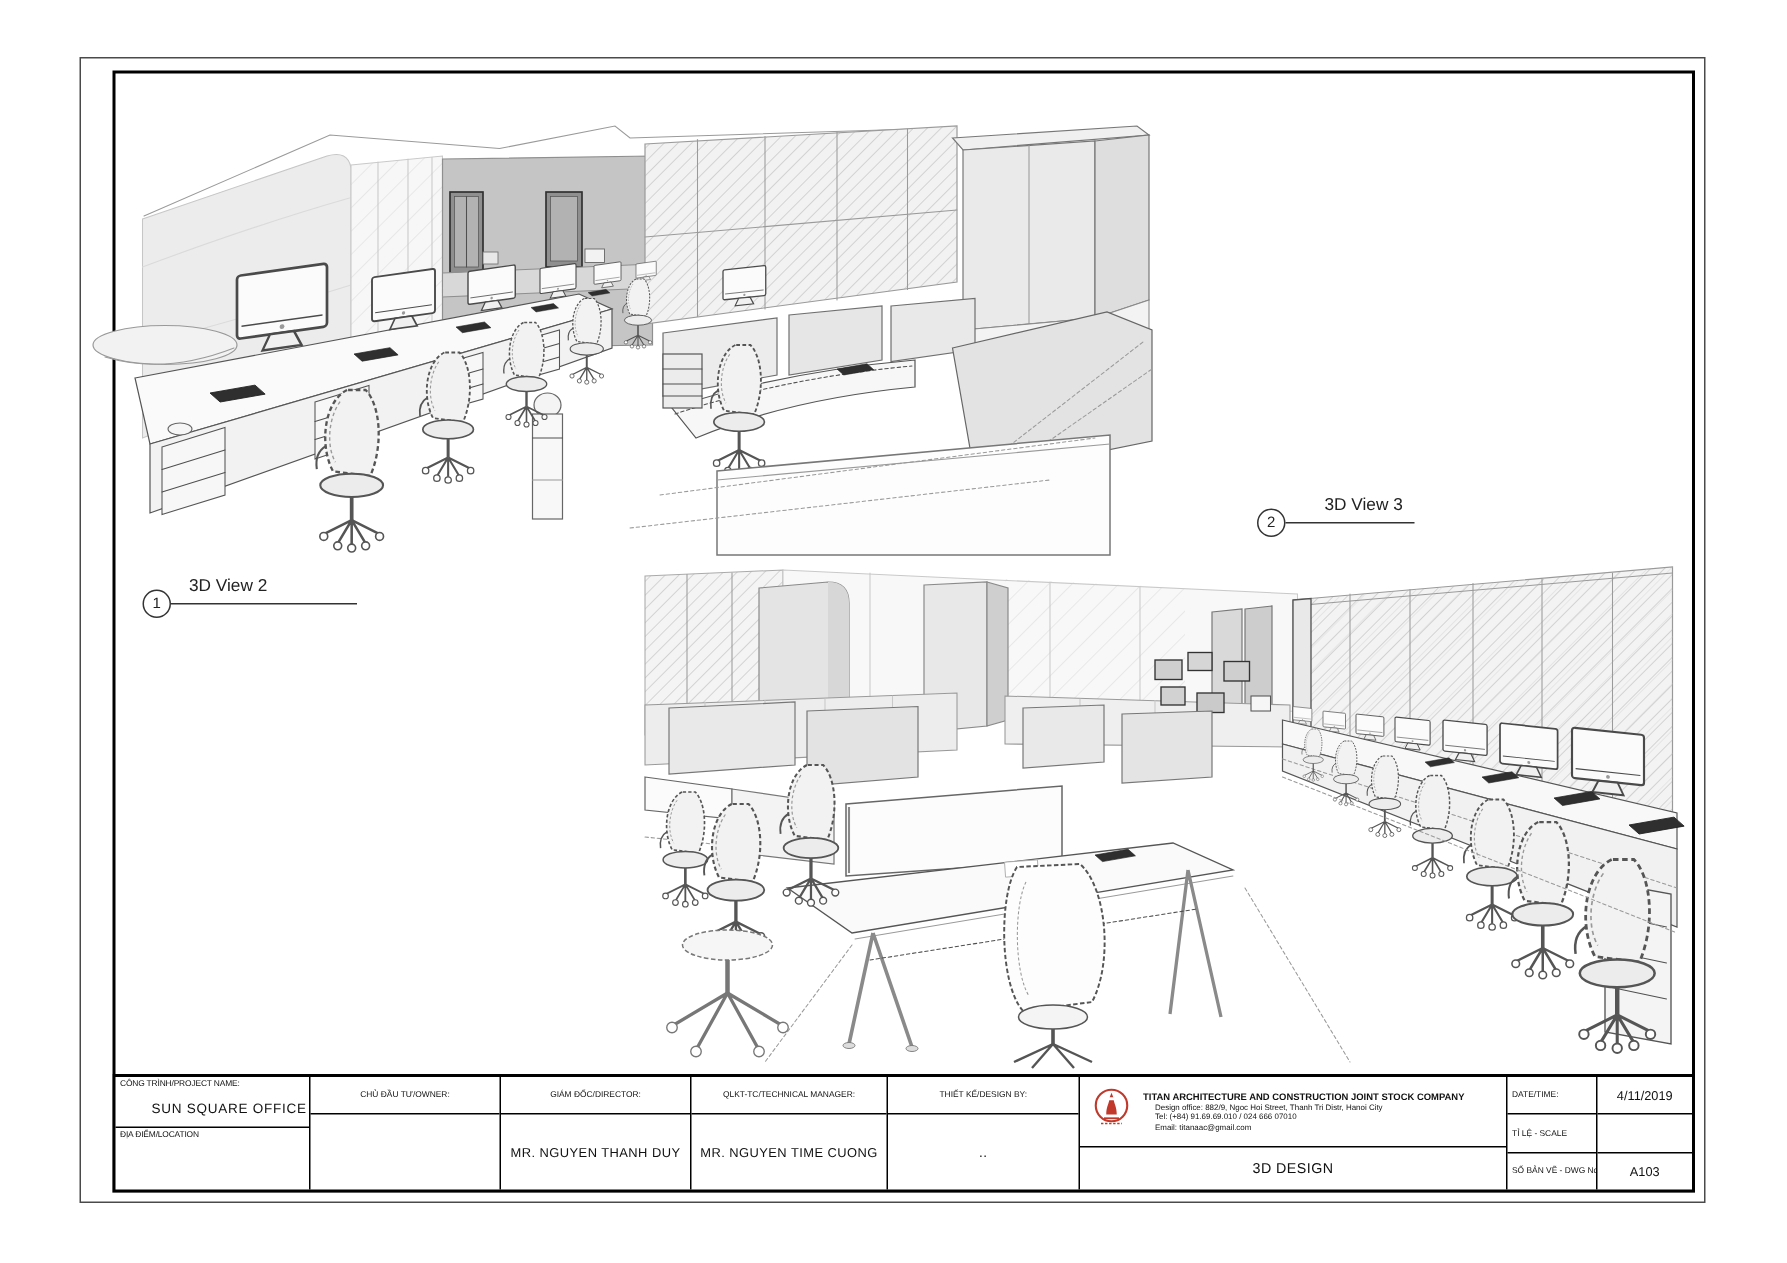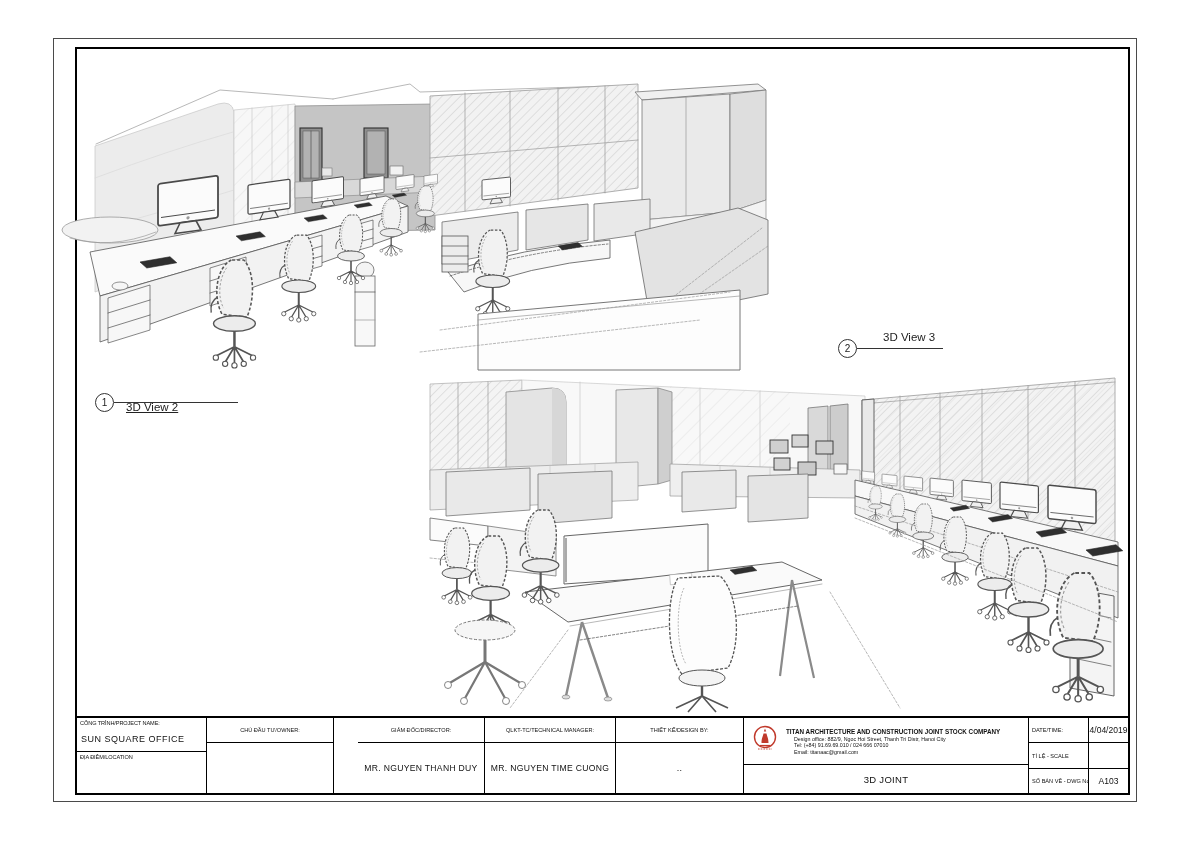--- a/index.html
+++ b/index.html
@@ -19,21 +19,21 @@
   .vlabel-line{position:absolute;border-top:1.2px solid #333;height:0;}
 
   .tb{position:absolute;left:75px;top:716px;width:1055px;height:79px;border:2.5px solid #000;
       box-sizing:border-box;display:flex;background:#fff;}
   .tb .col{border-right:1px solid #000;box-sizing:border-box;display:flex;flex-direction:column;min-width:0;}
   .tb .col:last-child{border-right:none;}
   .lbl{font-size:5.6px;line-height:1.1;padding:2px 0 0 3px;letter-spacing:-0.1px;white-space:nowrap;overflow:hidden;}
   .hdr{height:25px;border-bottom:1px solid #000;display:flex;align-items:center;justify-content:center;
        font-size:5.6px;text-align:center;box-sizing:border-box;}
   .val{display:flex;align-items:center;justify-content:center;font-size:9px;text-align:center;letter-spacing:0.3px;white-space:nowrap;}
-  .c1-val{height:26px;border-bottom:1px solid #000;display:flex;align-items:center;padding-left:4px;
+  .c1-val{height:26px;border-bottom:1px solid #000;display:flex;align-items:center;padding-left:24px;
           font-size:9px;letter-spacing:0.5px;box-sizing:border-box;}
   .c1-val2{flex:1;display:flex;align-items:center;justify-content:center;font-size:9px;letter-spacing:0.5px;}
   .company-top{height:47px;border-bottom:1px solid #000;box-sizing:border-box;display:flex;align-items:center;}
   .logo-box{width:42px;display:flex;align-items:center;justify-content:center;flex:none;}
   .company-text{flex:1;padding-top:2px;min-width:0;}
   .company-name{font-size:6.3px;font-weight:bold;line-height:1.25;white-space:nowrap;}
   .company-line{font-size:5.3px;line-height:1.3;padding-left:8px;white-space:nowrap;}
   .cell7{border-bottom:1px solid #000;display:flex;align-items:center;padding-left:3px;
          font-size:5.6px;box-sizing:border-box;white-space:nowrap;overflow:hidden;}
   .cell8{border-bottom:1px solid #000;display:flex;align-items:center;justify-content:center;
@@ -345,42 +345,42 @@
 
       <path class="ln d lt" d="M400,214 L470,330"></path>
       <path class="ln d lt" d="M138,252 L80,330"></path>
       <path class="ln d lt" d="M425,140 L688,244"></path>
     </g>
   </svg>
 
   <div class="vlabel-circle" style="left:95px;top:393px;">
     <span>1</span>
   </div>
-  <span class="vlabel-text" style="left:126px;top:401px;text-decoration:underline;">3D View 2</span>
+  <span class="vlabel-text" style="left:126px;top:385px;">3D View 2</span>
   <div class="vlabel-line" style="left:114px;top:402px;width:124px;"></div>
 
   <div class="vlabel-circle" style="left:838px;top:339px;">
     <span>2</span>
   </div>
   <span class="vlabel-text" style="left:883px;top:331px;">3D View 3</span>
   <div class="vlabel-line" style="left:857px;top:348px;width:86px;"></div>
 
   <div class="tb">
 
     <div class="col" style="width:130px;">
       <div class="lbl">CÔNG TRÌNH/PROJECT NAME:</div>
       <div class="c1-val">SUN SQUARE OFFICE</div>
       <div class="lbl">ĐỊA ĐIỂM/LOCATION</div>
     </div>
 
     <div class="col" style="width:127px;">
       <div class="hdr">CHỦ ĐẦU TƯ/OWNER:</div>
     </div>
 
-    <div class="col" style="width:127px;margin-left:24px;">
+    <div class="col" style="width:127px;">
       <div class="hdr">GIÁM ĐỐC/DIRECTOR:</div>
       <div class="val" style="flex:1;font-size:8.6px;">MR. NGUYEN THANH DUY</div>
     </div>
 
     <div class="col" style="width:131px;">
       <div class="hdr">QLKT-TC/TECHNICAL MANAGER:</div>
       <div class="val" style="flex:1;font-size:8.6px;">MR. NGUYEN TIME CUONG</div>
     </div>
 
     <div class="col" style="width:128px;">
@@ -399,28 +399,28 @@
             <path d="M6,25 h14" stroke="#c0392b" stroke-width="0.9" stroke-dasharray="1.6,1.1"></path>
           </svg>
         </div>
         <div class="company-text">
           <div class="company-name">TITAN ARCHITECTURE AND CONSTRUCTION JOINT STOCK COMPANY</div>
           <div class="company-line">Design office: 882/9, Ngoc Hoi Street, Thanh Tri Distr, Hanoi City</div>
           <div class="company-line">Tel: (+84) 91.69.69.010 / 024 666 07010</div>
           <div class="company-line">Email: titanaac@gmail.com</div>
         </div>
       </div>
-      <div class="val" style="flex:1;font-size:9.5px;">3D JOINT</div>
+      <div class="val" style="flex:1;font-size:9.5px;">3D DESIGN</div>
     </div>
 
     <div class="col" style="width:60px;">
       <div class="cell7" style="height:25px;">DATE/TIME:</div>
       <div class="cell7" style="height:26px;">TỈ LỆ - SCALE</div>
       <div class="cell7" style="flex:1;border-bottom:none;">SỐ BẢN VẼ - DWG No</div>
     </div>
 
     <div class="col" style="flex:1;">
-      <div class="cell8" style="height:25px;">4/04/2019</div>
+      <div class="cell8" style="height:25px;">4/11/2019</div>
       <div class="cell8" style="height:26px;"></div>
       <div class="cell8" style="flex:1;border-bottom:none;">A103</div>
     </div>
   </div>
 </div>
 
 </body></html>

